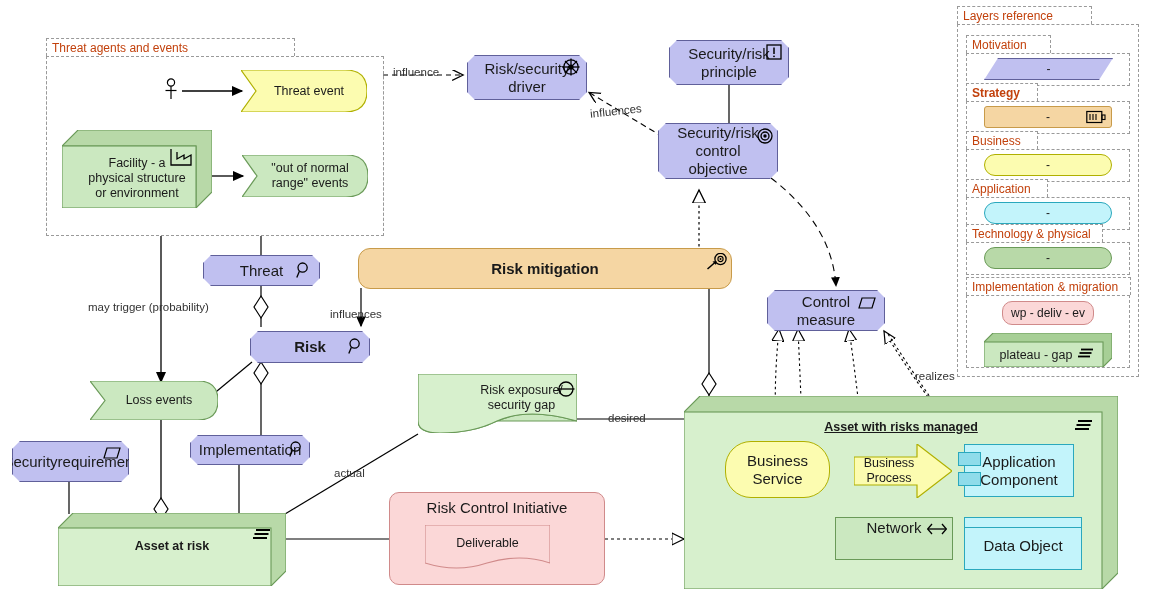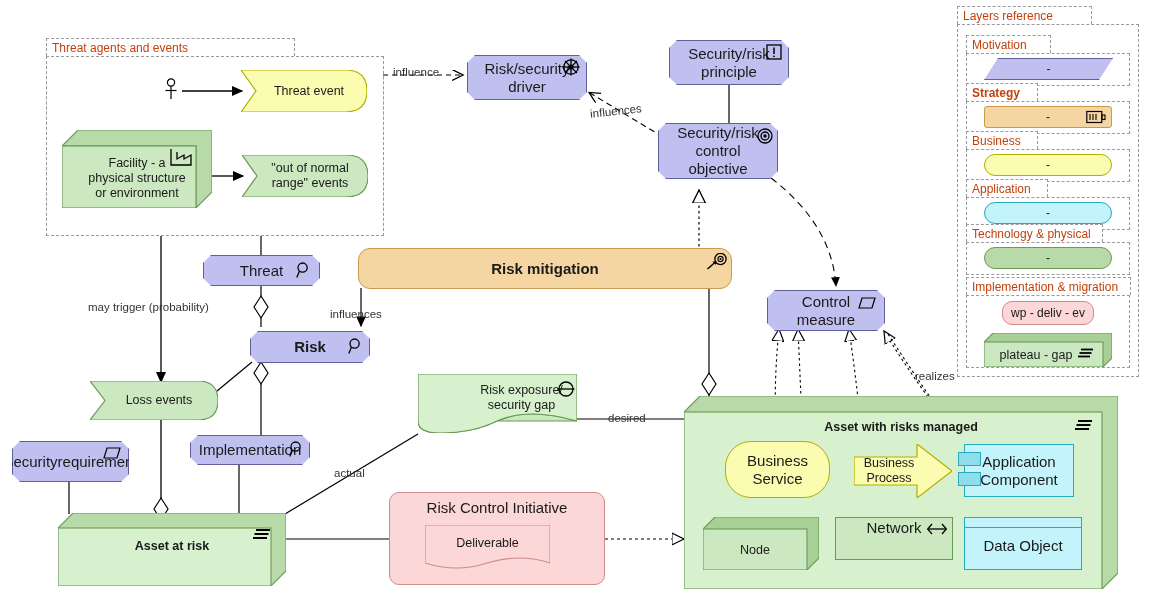--- a/index.html
+++ b/index.html
@@ -385,21 +385,21 @@
   </div>
   <svg class="icon-abs" style="left:858px; top:297px;" width="18" height="12" viewBox="0 0 18 12">
     <path d="M4,1 L17,1 L14,11 L1,11 z" fill="none" stroke="#000" stroke-width="1.2"></path>
   </svg>
 
   <div class="box3d" style="left:684px; top:396px; width:434px; height:193px;">
     <svg width="434" height="193" viewBox="0 0 434 193">
       <path d="M0,16 L16,0 L434,0 L434,177 L418,193 L0,193 z" fill="#b8d9a8" stroke="#6a9a58" stroke-width="1.1"></path>
       <rect x="0" y="16" width="418" height="177" fill="#d7f0cd" stroke="#6a9a58" stroke-width="1.1"></rect>
     </svg>
-    <div class="txt bold" style="top:21px; height:20px;">
+    <div class="txt bold" style="top:21px; height:20px;text-decoration:underline;">
       <span>Asset with risks managed</span>
     </div>
   </div>
   <svg class="icon-abs" style="left:1075px; top:419px;" width="18" height="12" viewBox="0 0 18 12">
     <line x1="3" y1="2" x2="17" y2="2" stroke="#000" stroke-width="2"></line>
     <line x1="1.5" y1="6" x2="15.5" y2="6" stroke="#000" stroke-width="2"></line>
     <line x1="0" y1="10" x2="14" y2="10" stroke="#000" stroke-width="2"></line>
   </svg>
 
   <div class="node business business-round" style="left:725px; top:441px; width:105px; height:57px;">
@@ -416,29 +416,20 @@
     </div>
   </div>
 
   <div class="node app" style="left:964px; top:444px; width:110px; height:53px; flex-direction:column;">
     <span>Application</span>
     <span>Component</span>
   </div>
   <div style="position:absolute; left:958px; top:452px; width:21px; height:12px; background:#8fdcea; border:1px solid #2aa8bd;"></div>
   <div style="position:absolute; left:958px; top:472px; width:21px; height:12px; background:#8fdcea; border:1px solid #2aa8bd;"></div>
 
-  <div class="box3d" style="left:703px; top:517px; width:116px; height:53px;">
-    <svg width="116" height="53" viewBox="0 0 116 53">
-      <path d="M0,12 L12,0 L116,0 L116,41 L104,53 L0,53 z" fill="#a7cf96" stroke="#6a9a58" stroke-width="1.1"></path>
-      <rect x="0" y="12" width="104" height="41" fill="#cbe8c0" stroke="#6a9a58" stroke-width="1.1"></rect>
-    </svg>
-    <div class="txt" style="top:22px; height:22px; padding-right:12px;">
-      <span>Node</span>
-    </div>
-  </div>
 
   <div class="node tech" style="left:835px; top:517px; width:118px; height:43px; align-items:flex-start; padding-top:1px;">
     <span>Network</span>
   </div>
   <svg class="icon-abs" style="left:927px; top:523px;" width="20" height="12" viewBox="0 0 20 12">
     <path d="M5,1 L0.6,6 L5,11" fill="none" stroke="#000" stroke-width="1.3"></path>
     <path d="M15,1 L19.4,6 L15,11" fill="none" stroke="#000" stroke-width="1.3"></path>
     <line x1="1" y1="6" x2="19" y2="6" stroke="#000" stroke-width="1.3"></line>
   </svg>
 

